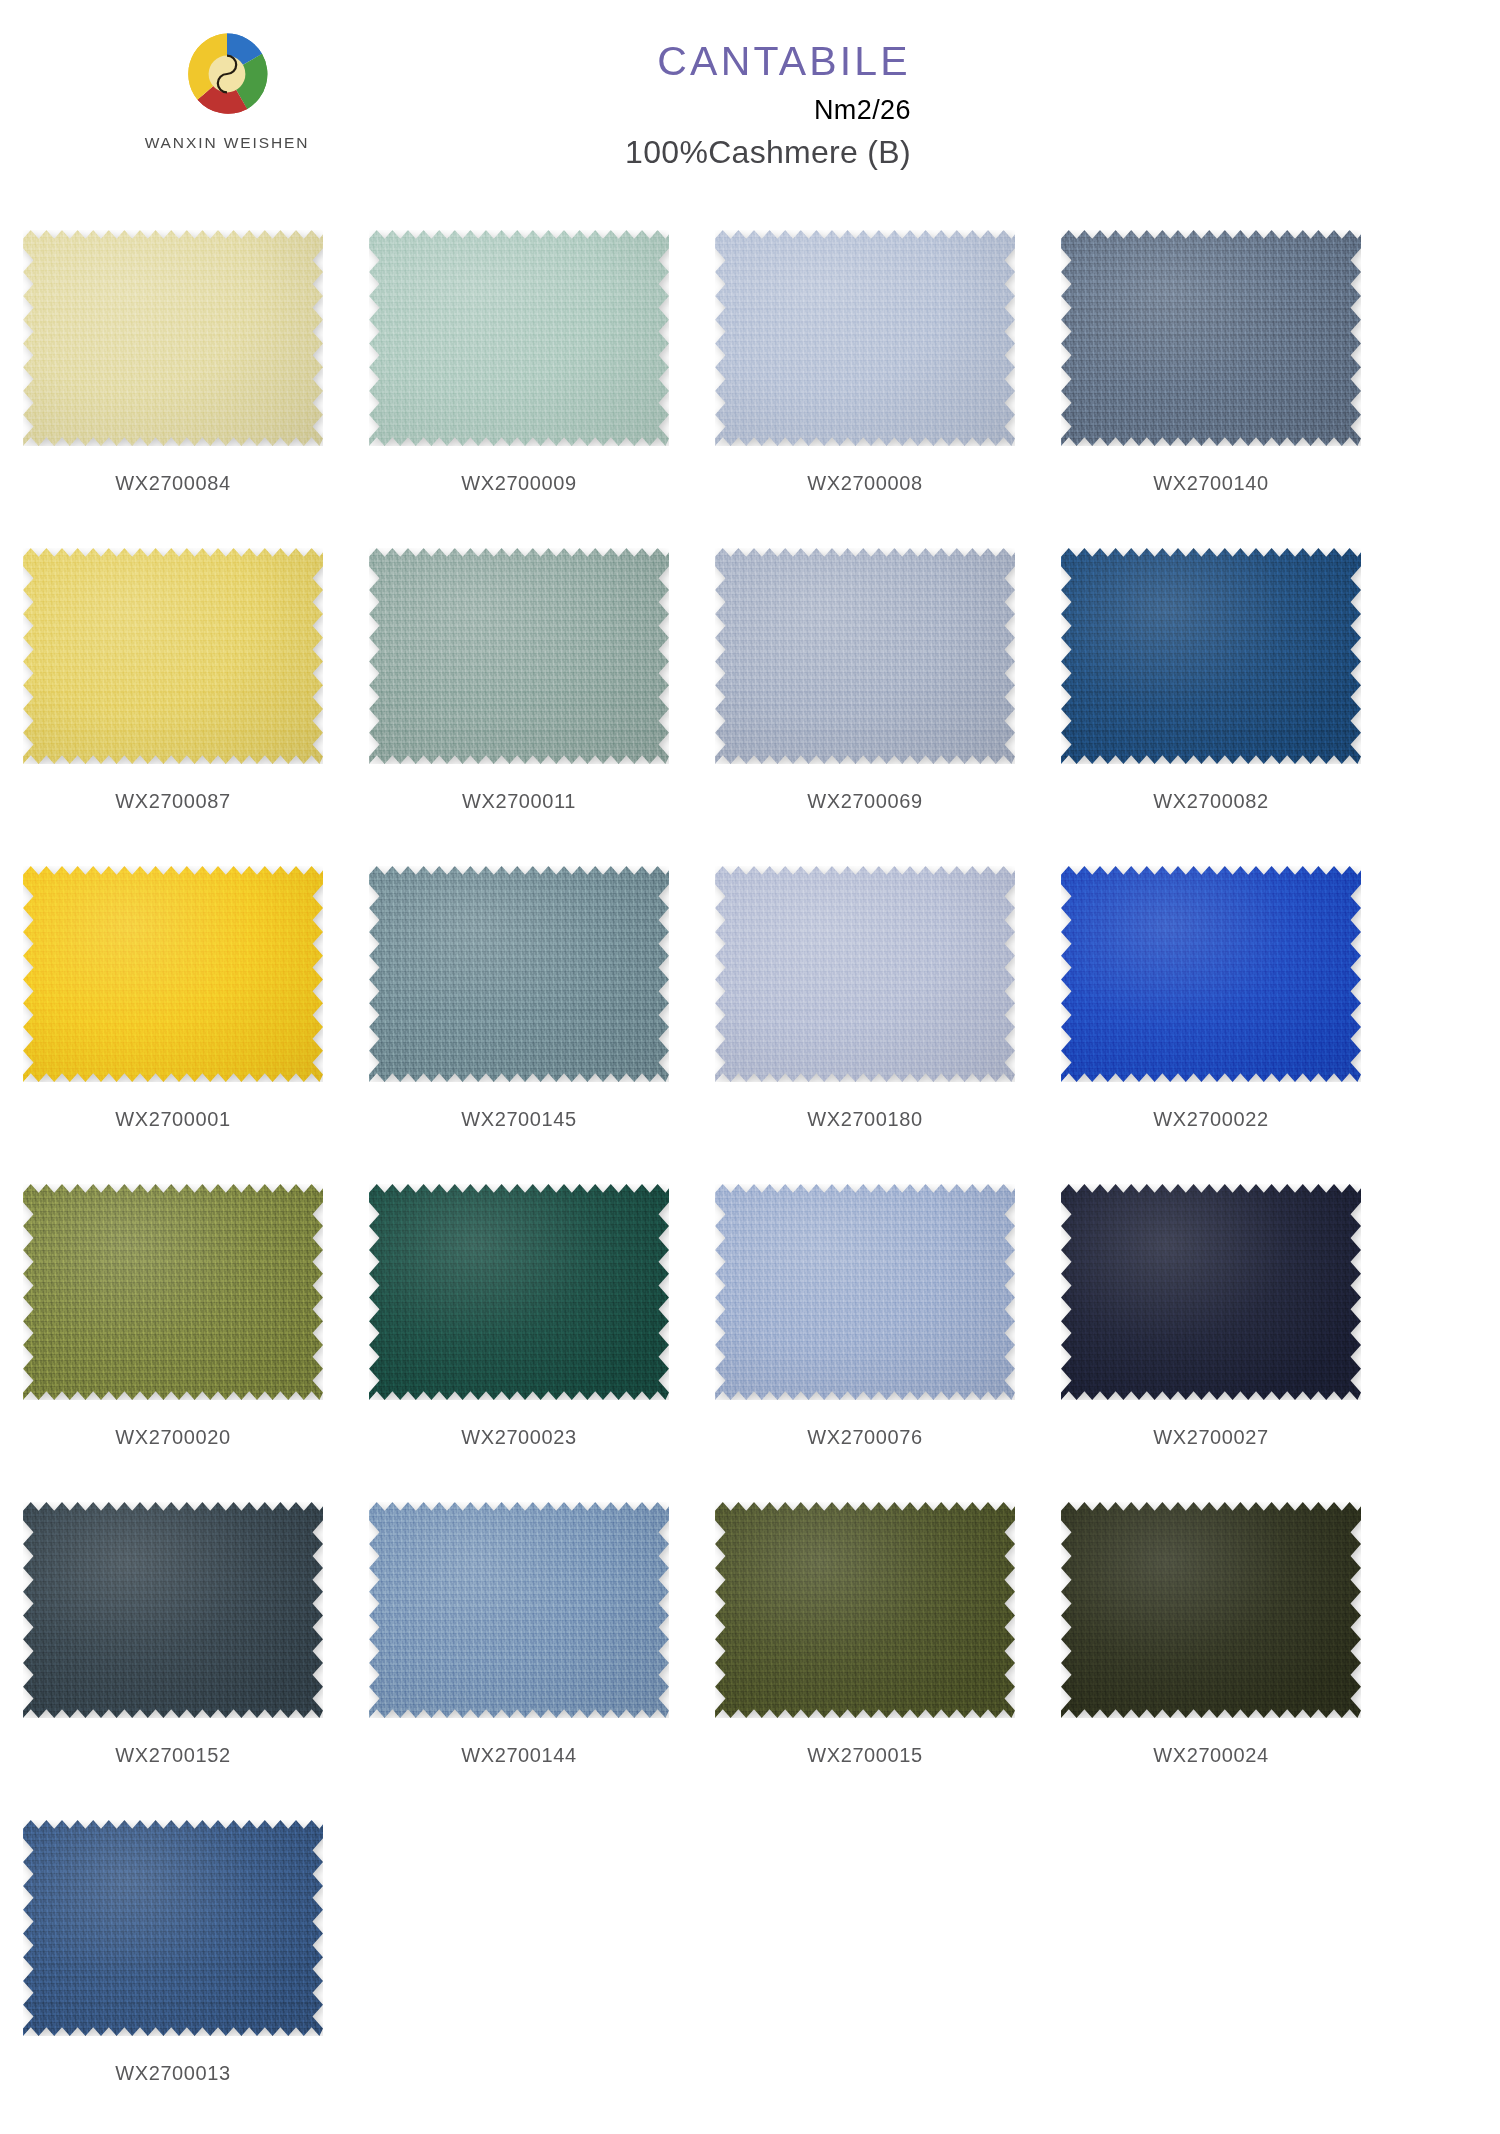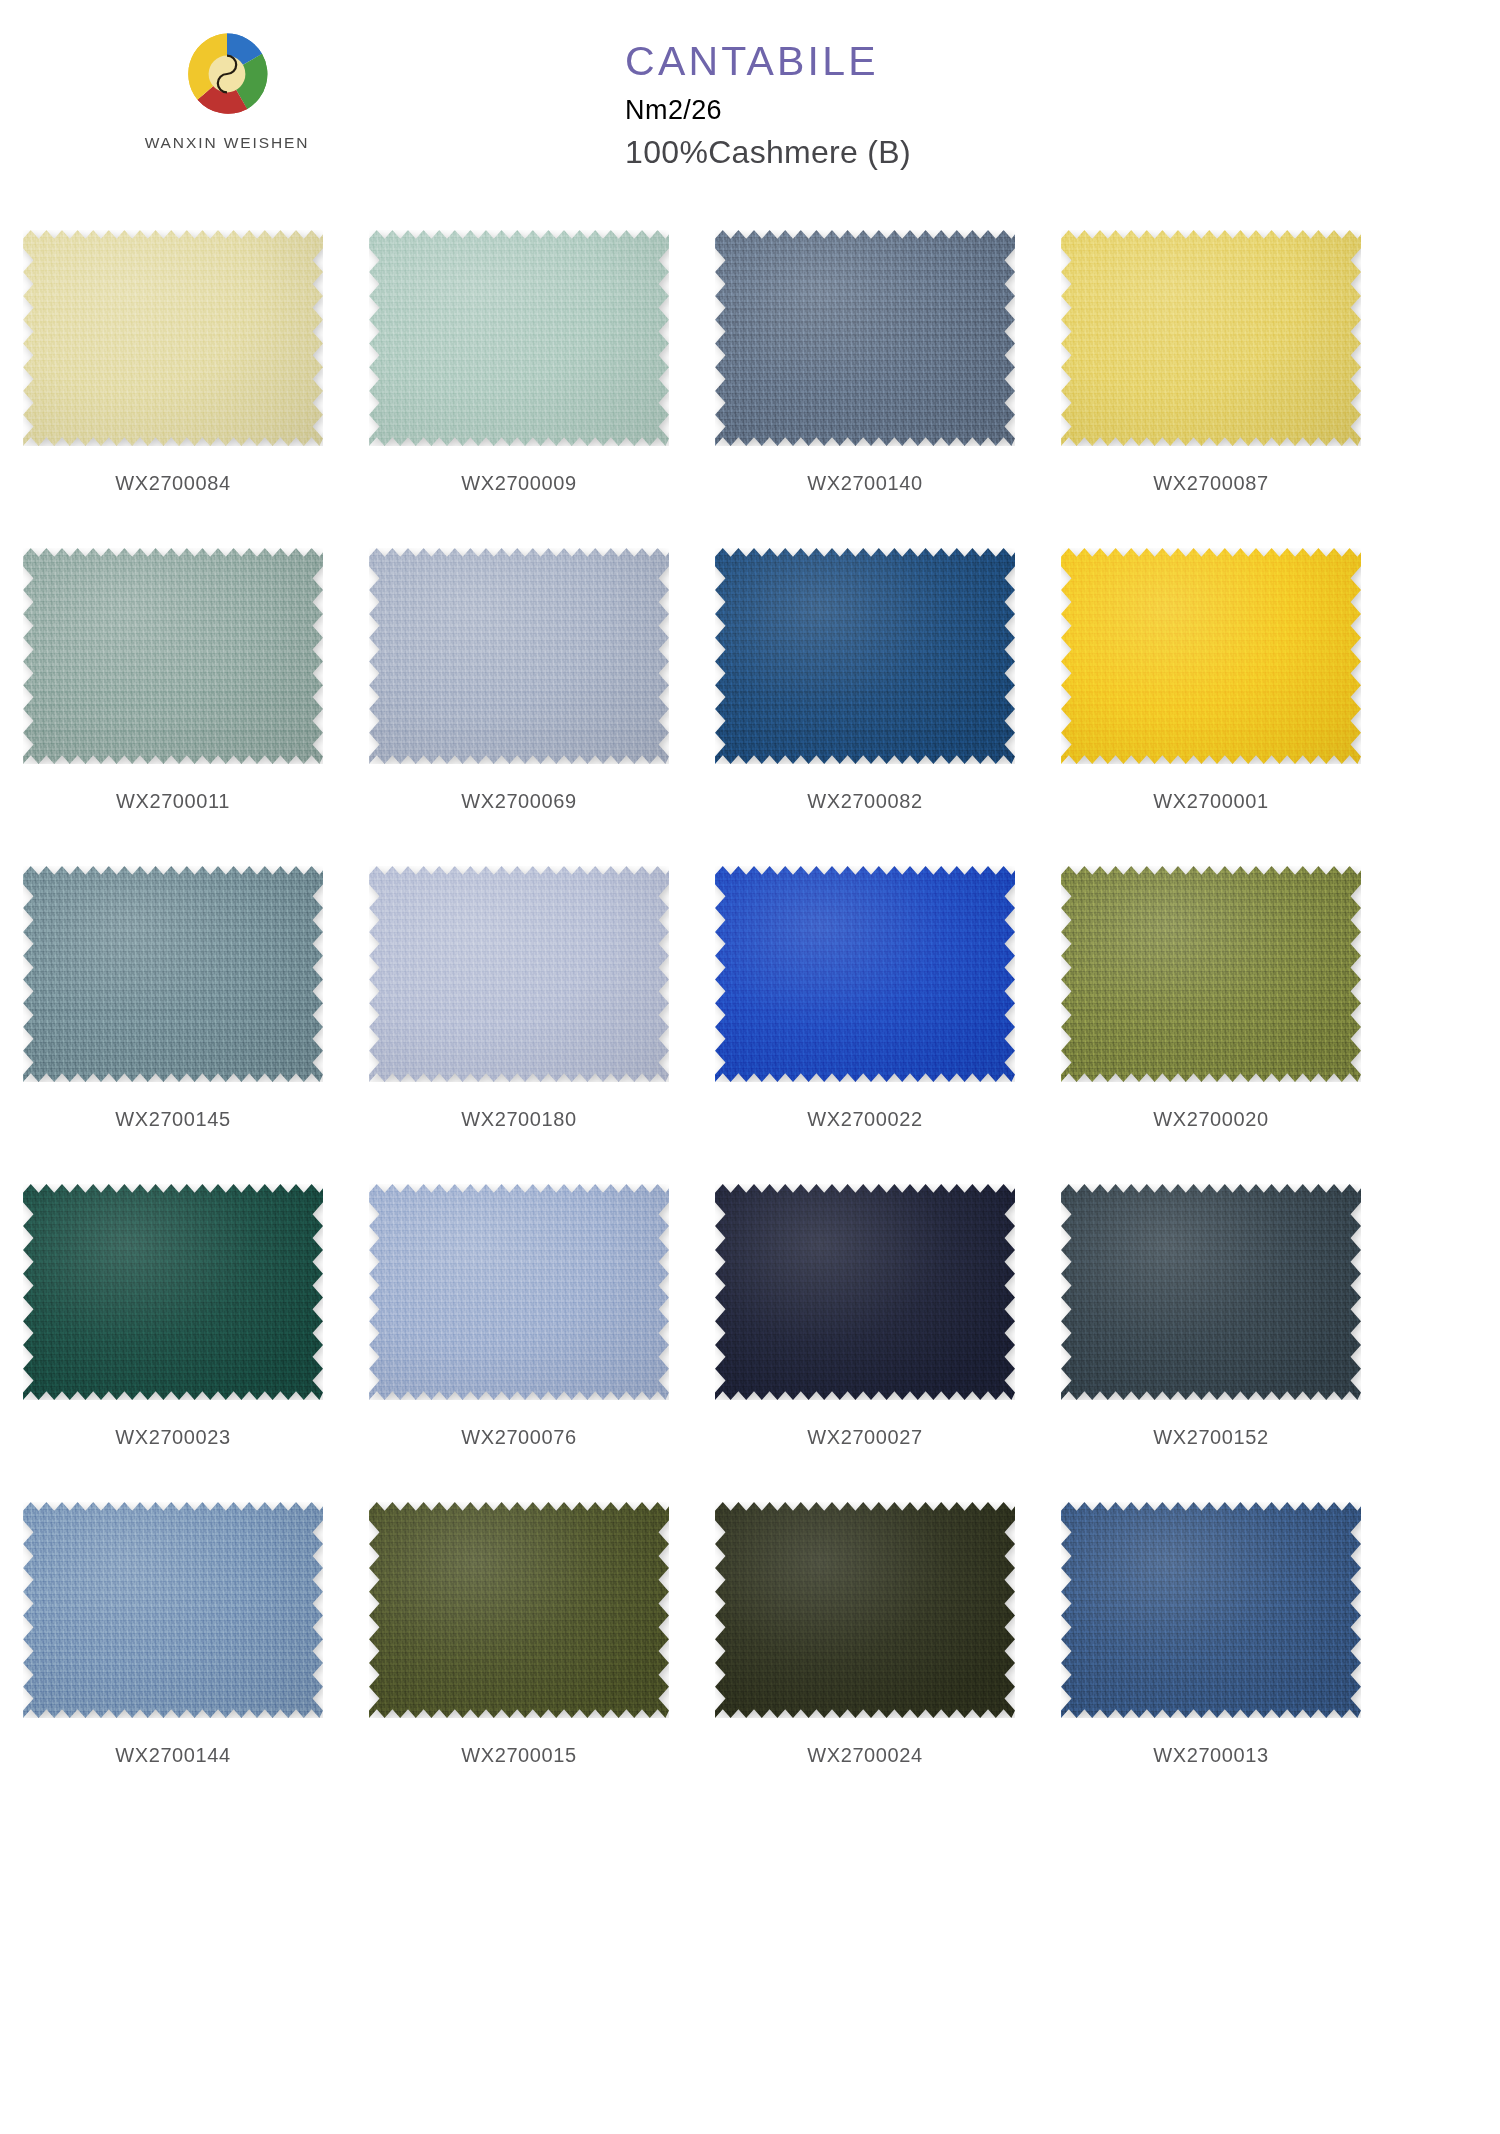--- a/index.html
+++ b/index.html
@@ -50,21 +50,21 @@
   .title-block {
     position: absolute;
     left: 0;
     top: 40px;
     width: 100%;
     text-align: center;
     pointer-events: none;
   }
   .title-block .inner {
     display: inline-block;
-    text-align: left;
+    text-align: right;
     margin-left: 36px;
   }
   .card-title {
     font-family: "Liberation Sans", sans-serif;
     font-size: 41px;
     letter-spacing: 3.2px;
     color: #6f65ab;
     font-weight: 400;
     line-height: 1.05;
   }
@@ -253,20 +253,31 @@
             <div class="knit"></div>
             <div class="sheen"></div>
           </div>
         </div>
       </div>
       <div class="swatch-label">WX2700009</div>
     </div>
     <div class="cell">
       <div class="swatch-wrap">
         <div class="swatch">
+          <div class="body" style="background: rgb(183, 194, 215);">
+            <div class="knit"></div>
+            <div class="sheen"></div>
+          </div>
+        </div>
+      </div>
+      <div class="swatch-label">WX2700008</div>
+    </div>
+    <div class="cell">
+      <div class="swatch-wrap">
+        <div class="swatch">
           <div class="body" style="background: rgb(95, 111, 132);">
             <div class="knit"></div>
             <div class="sheen"></div>
           </div>
         </div>
       </div>
       <div class="swatch-label">WX2700140</div>
     </div>
     <div class="cell">
       <div class="swatch-wrap">

